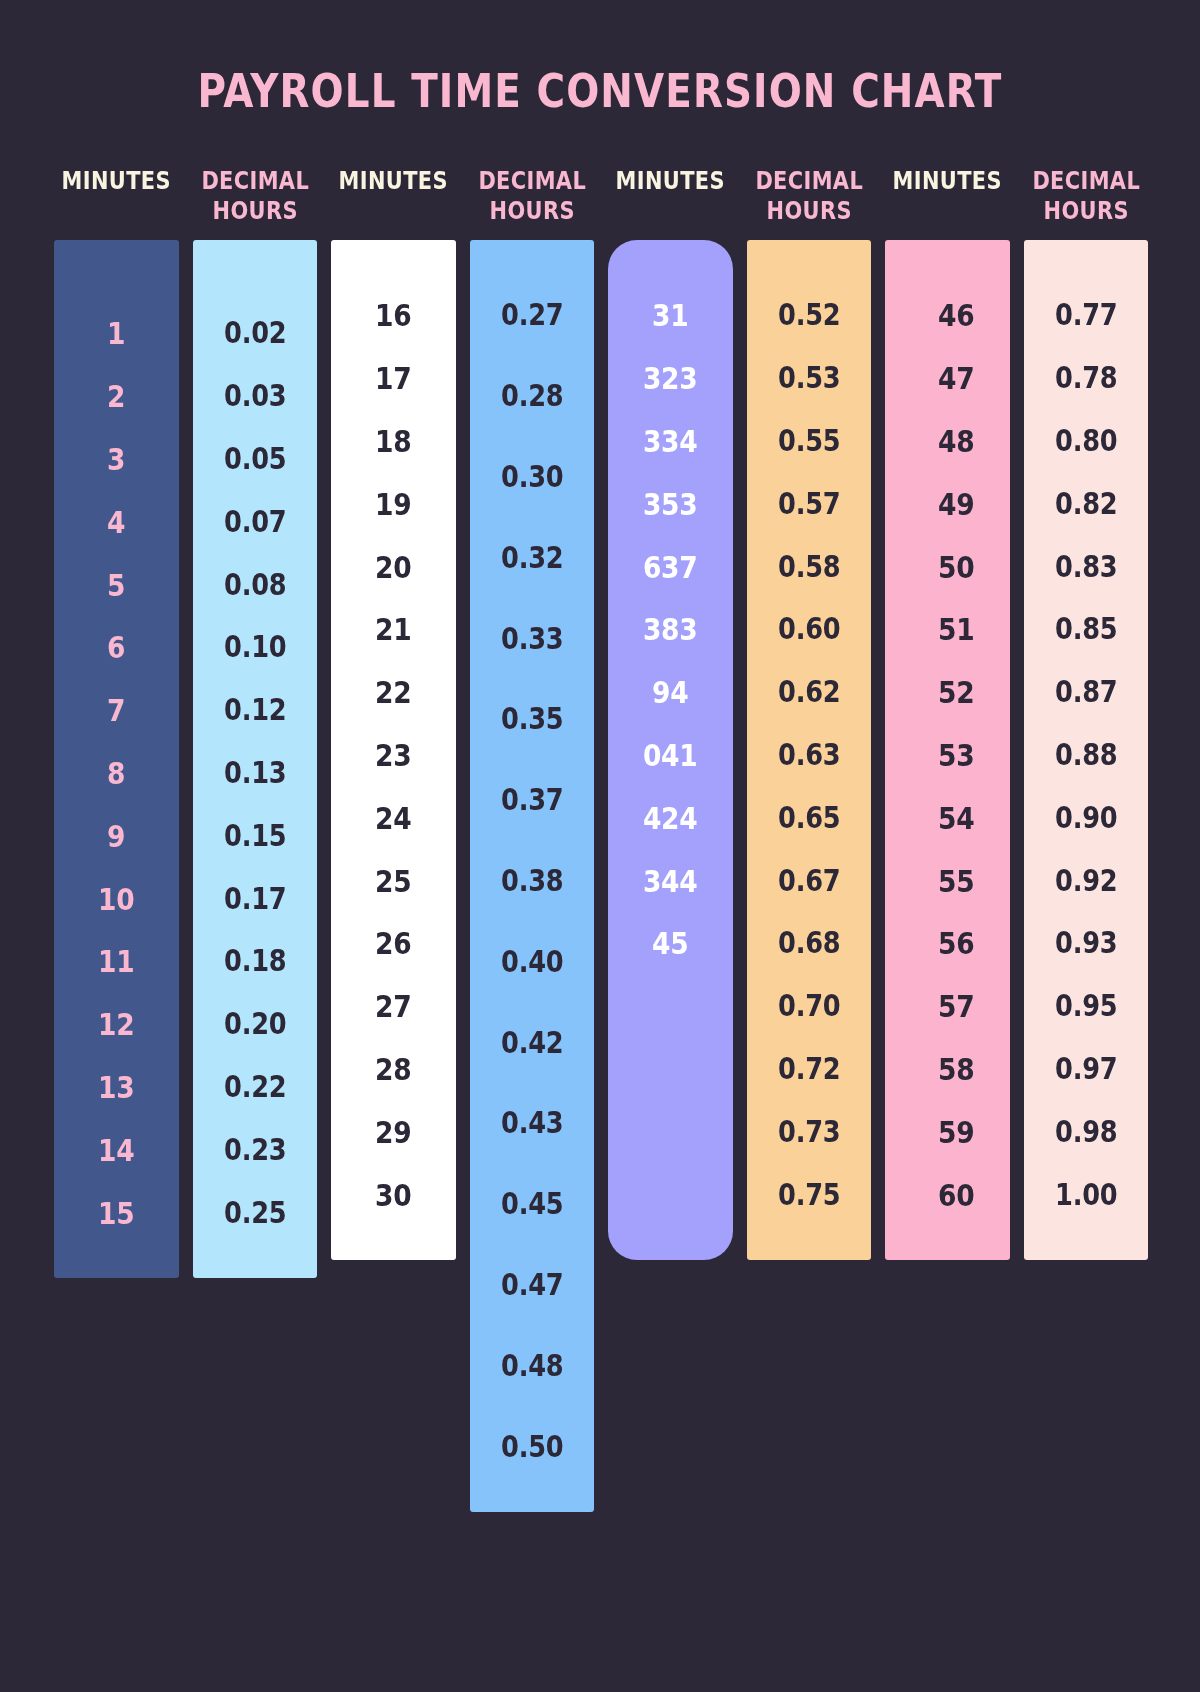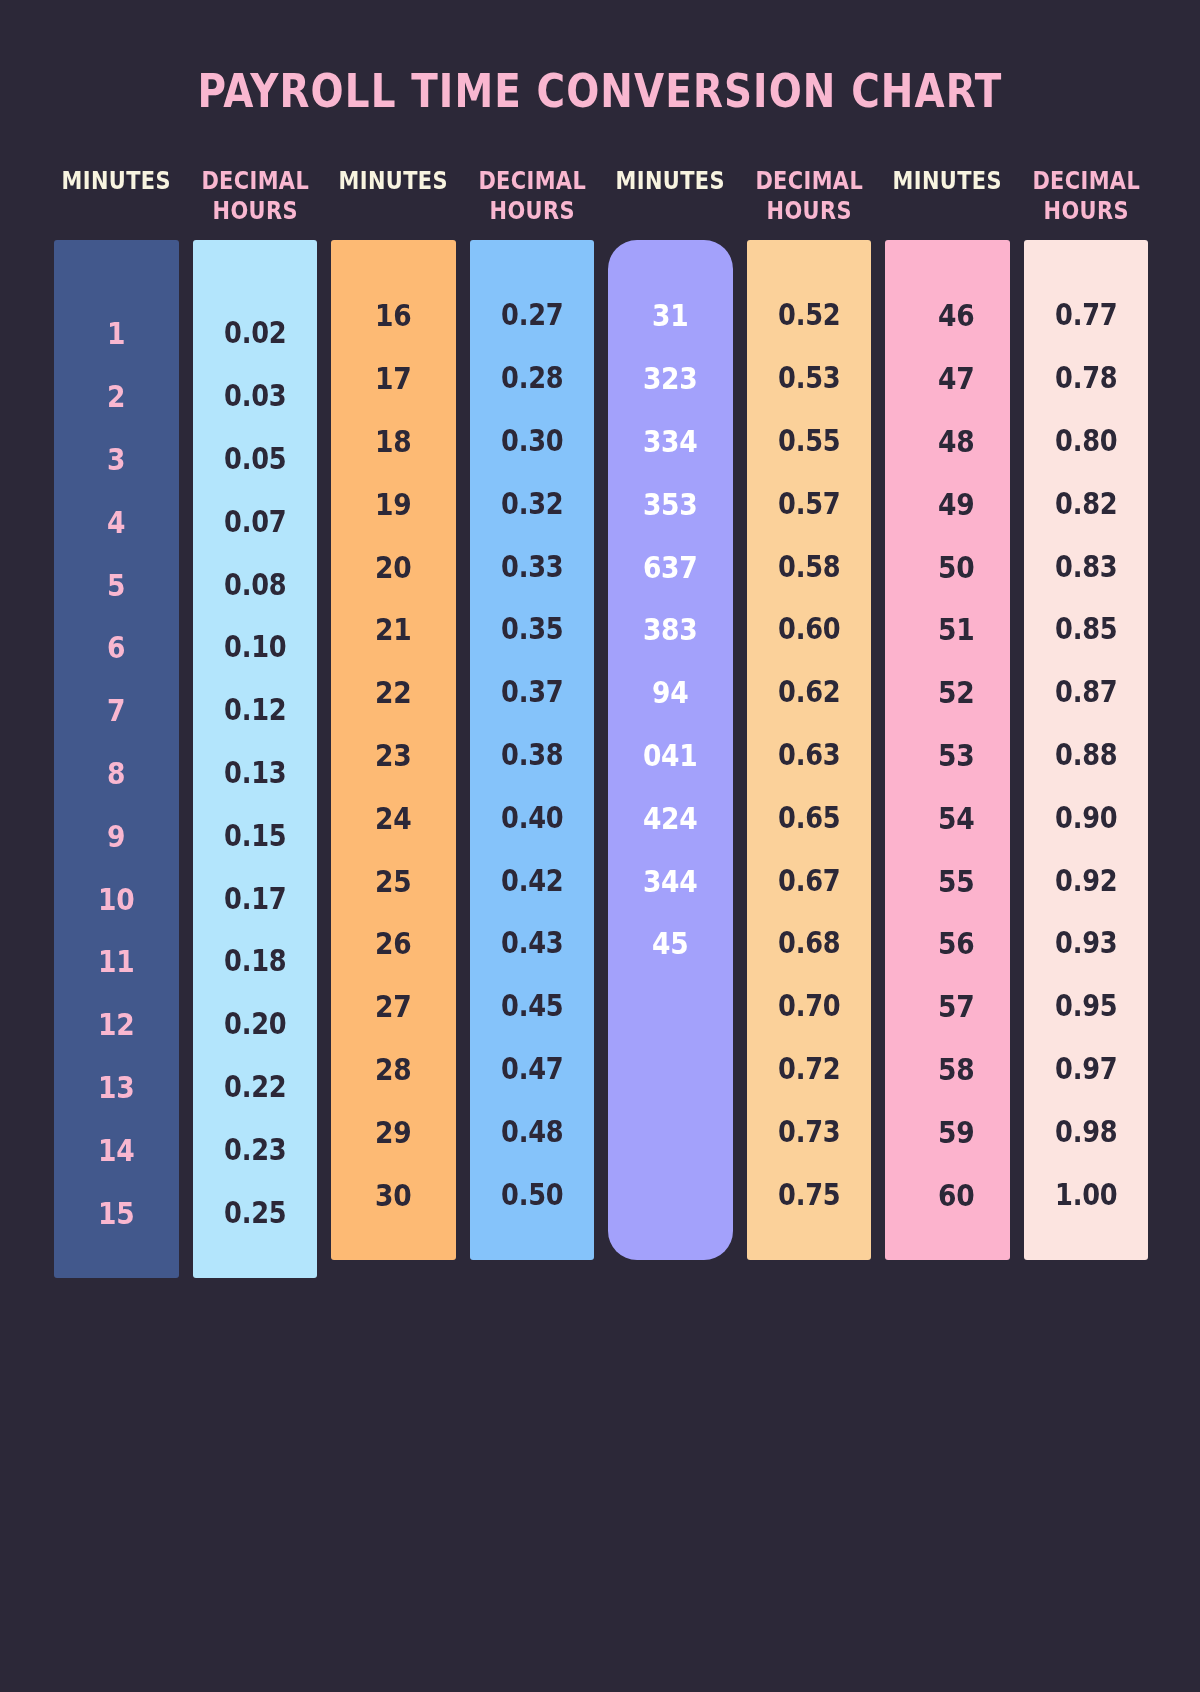--- a/index.html
+++ b/index.html
@@ -152,21 +152,21 @@
           <div class="cell wide" style="color: rgb(44, 40, 56);">0.20</div>
           <div class="cell wide" style="color: rgb(44, 40, 56);">0.22</div>
           <div class="cell wide" style="color: rgb(44, 40, 56);">0.23</div>
           <div class="cell wide" style="color: rgb(44, 40, 56);">0.25</div>
         </div>
       </div>
       <div class="col">
         <div class="col-head minutes">
           <span>MINUTES</span>
         </div>
-        <div class="col-body shifted" style="background: #fdba74; justify-content: flex-end;">
+        <div class="col-body shifted" style="background: #ffffff; justify-content: flex-end;">
           <div class="cell" style="color: rgb(44, 40, 56);">16</div>
           <div class="cell" style="color: rgb(44, 40, 56);">17</div>
           <div class="cell" style="color: rgb(44, 40, 56);">18</div>
           <div class="cell" style="color: rgb(44, 40, 56);">19</div>
           <div class="cell" style="color: rgb(44, 40, 56);">20</div>
           <div class="cell" style="color: rgb(44, 40, 56);">21</div>
           <div class="cell" style="color: rgb(44, 40, 56);">22</div>
           <div class="cell" style="color: rgb(44, 40, 56);">23</div>
           <div class="cell" style="color: rgb(44, 40, 56);">24</div>
           <div class="cell" style="color: rgb(44, 40, 56);">25</div>
@@ -175,21 +175,21 @@
           <div class="cell" style="color: rgb(44, 40, 56);">28</div>
           <div class="cell" style="color: rgb(44, 40, 56);">29</div>
           <div class="cell" style="color: rgb(44, 40, 56);">30</div>
         </div>
       </div>
       <div class="col">
         <div class="col-head decimal">
           <span>DECIMAL</span>
           <span>HOURS</span>
         </div>
-        <div class="col-body shifted" style="background: rgb(133, 195, 250);">
+        <div class="col-body shifted" style="background: rgb(133, 195, 250); gap: 18px;">
           <div class="cell wide" style="color: rgb(44, 40, 56);">0.27</div>
           <div class="cell wide" style="color: rgb(44, 40, 56);">0.28</div>
           <div class="cell wide" style="color: rgb(44, 40, 56);">0.30</div>
           <div class="cell wide" style="color: rgb(44, 40, 56);">0.32</div>
           <div class="cell wide" style="color: rgb(44, 40, 56);">0.33</div>
           <div class="cell wide" style="color: rgb(44, 40, 56);">0.35</div>
           <div class="cell wide" style="color: rgb(44, 40, 56);">0.37</div>
           <div class="cell wide" style="color: rgb(44, 40, 56);">0.38</div>
           <div class="cell wide" style="color: rgb(44, 40, 56);">0.40</div>
           <div class="cell wide" style="color: rgb(44, 40, 56);">0.42</div>

